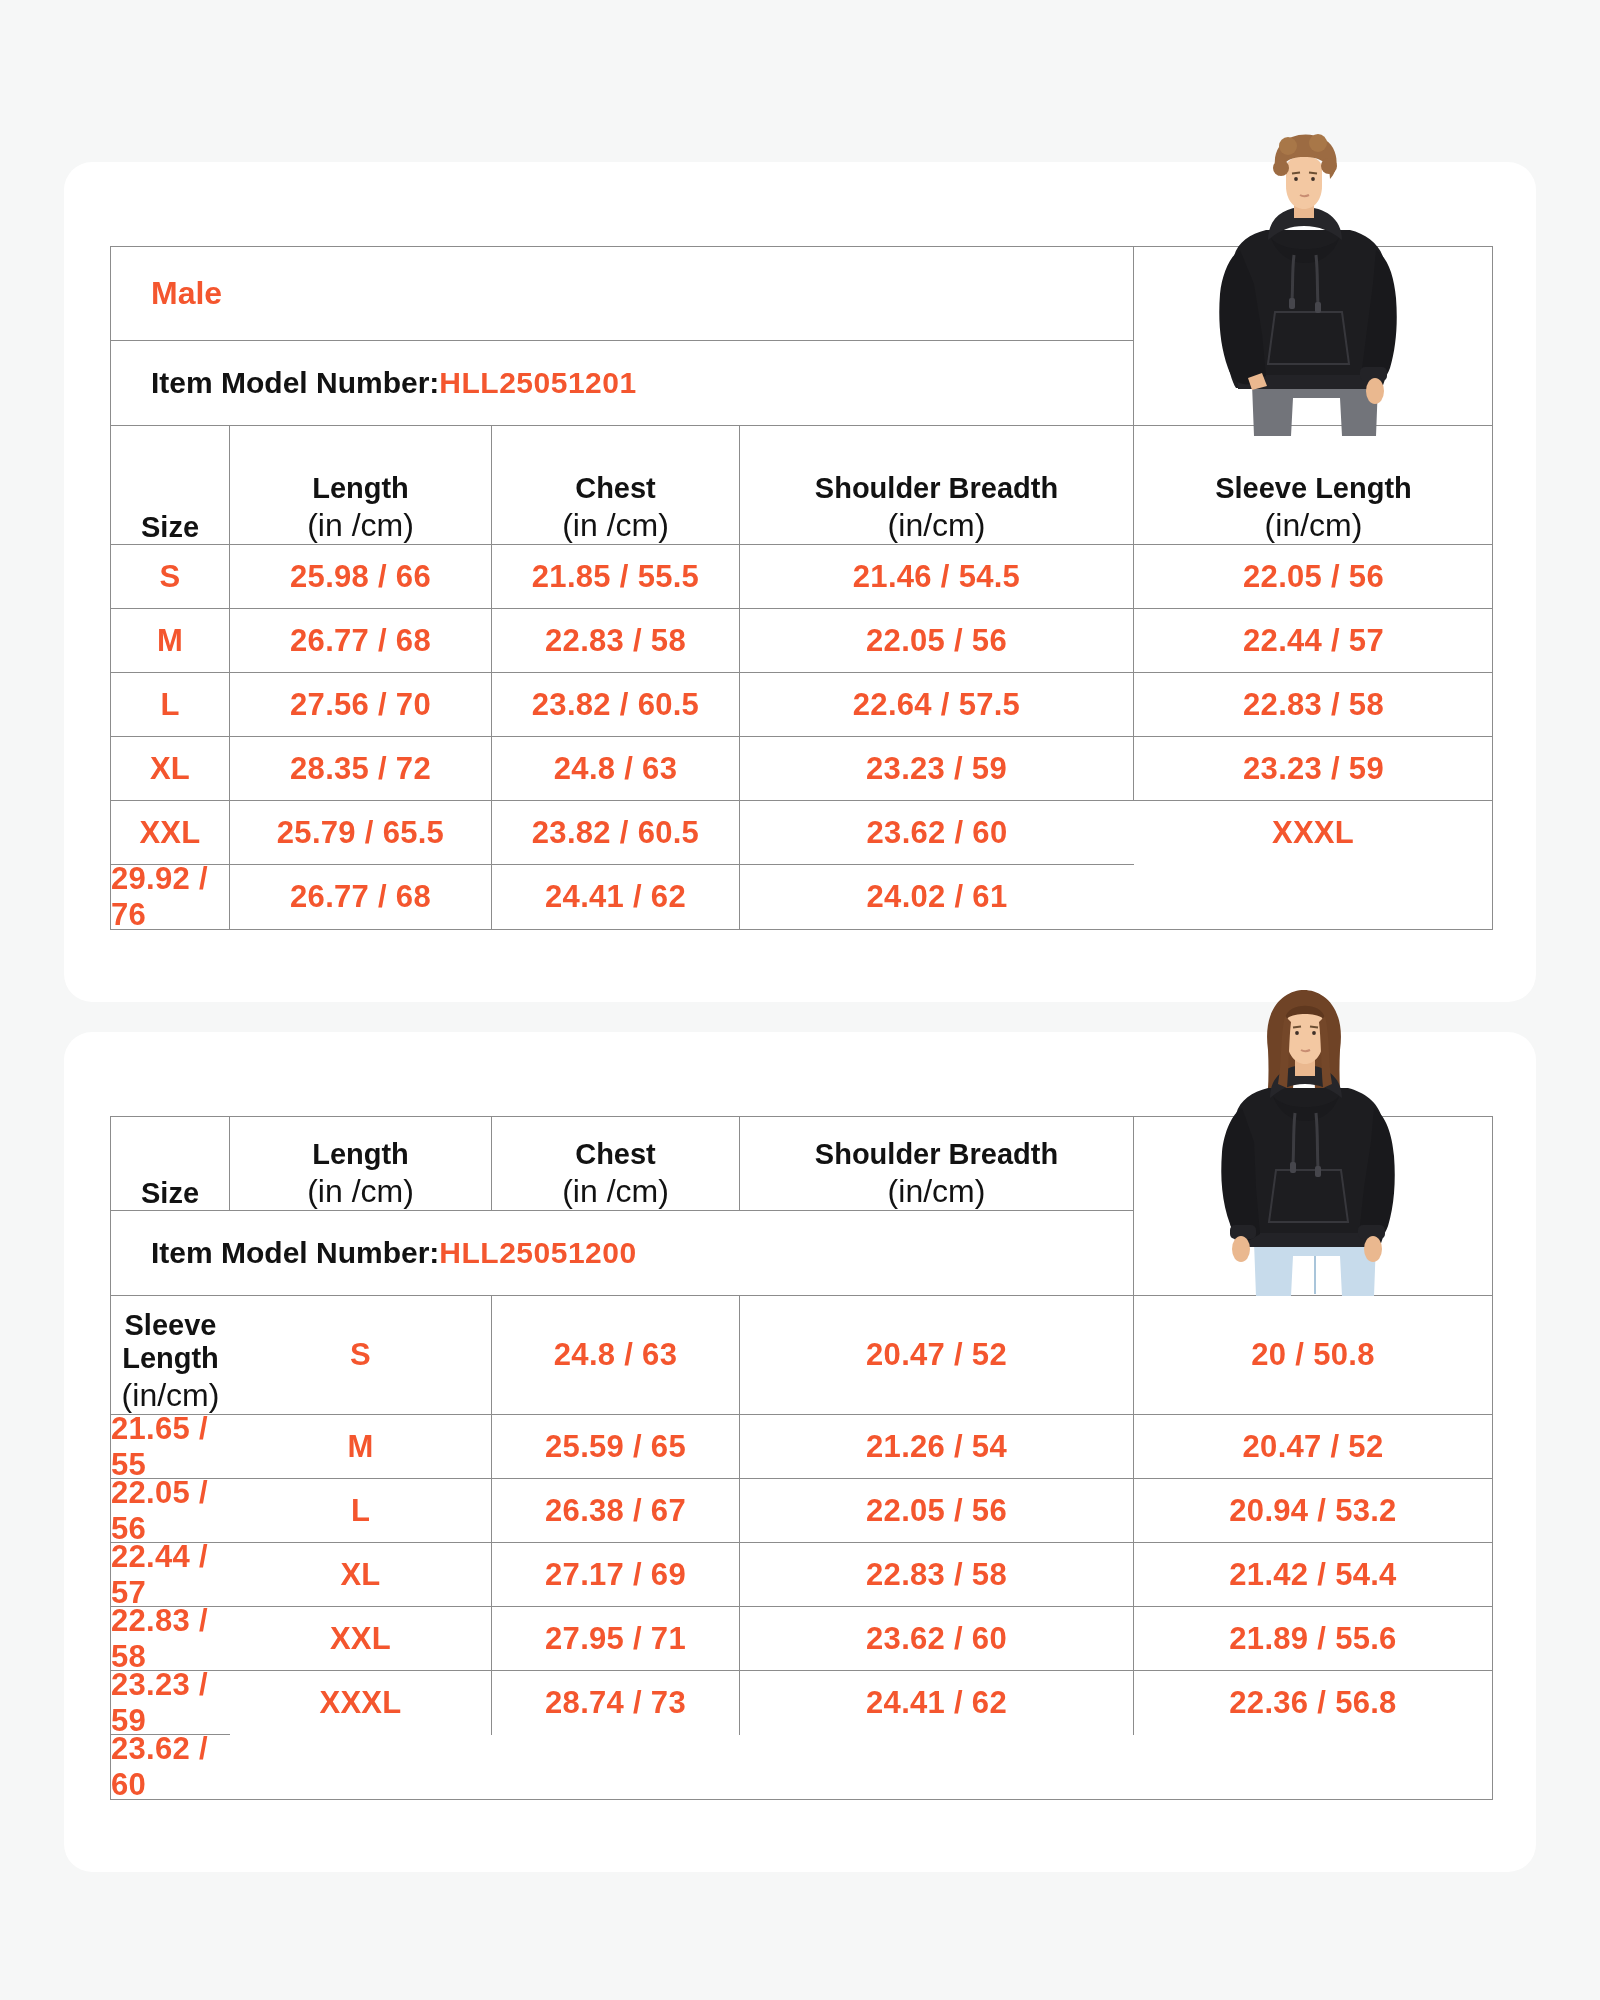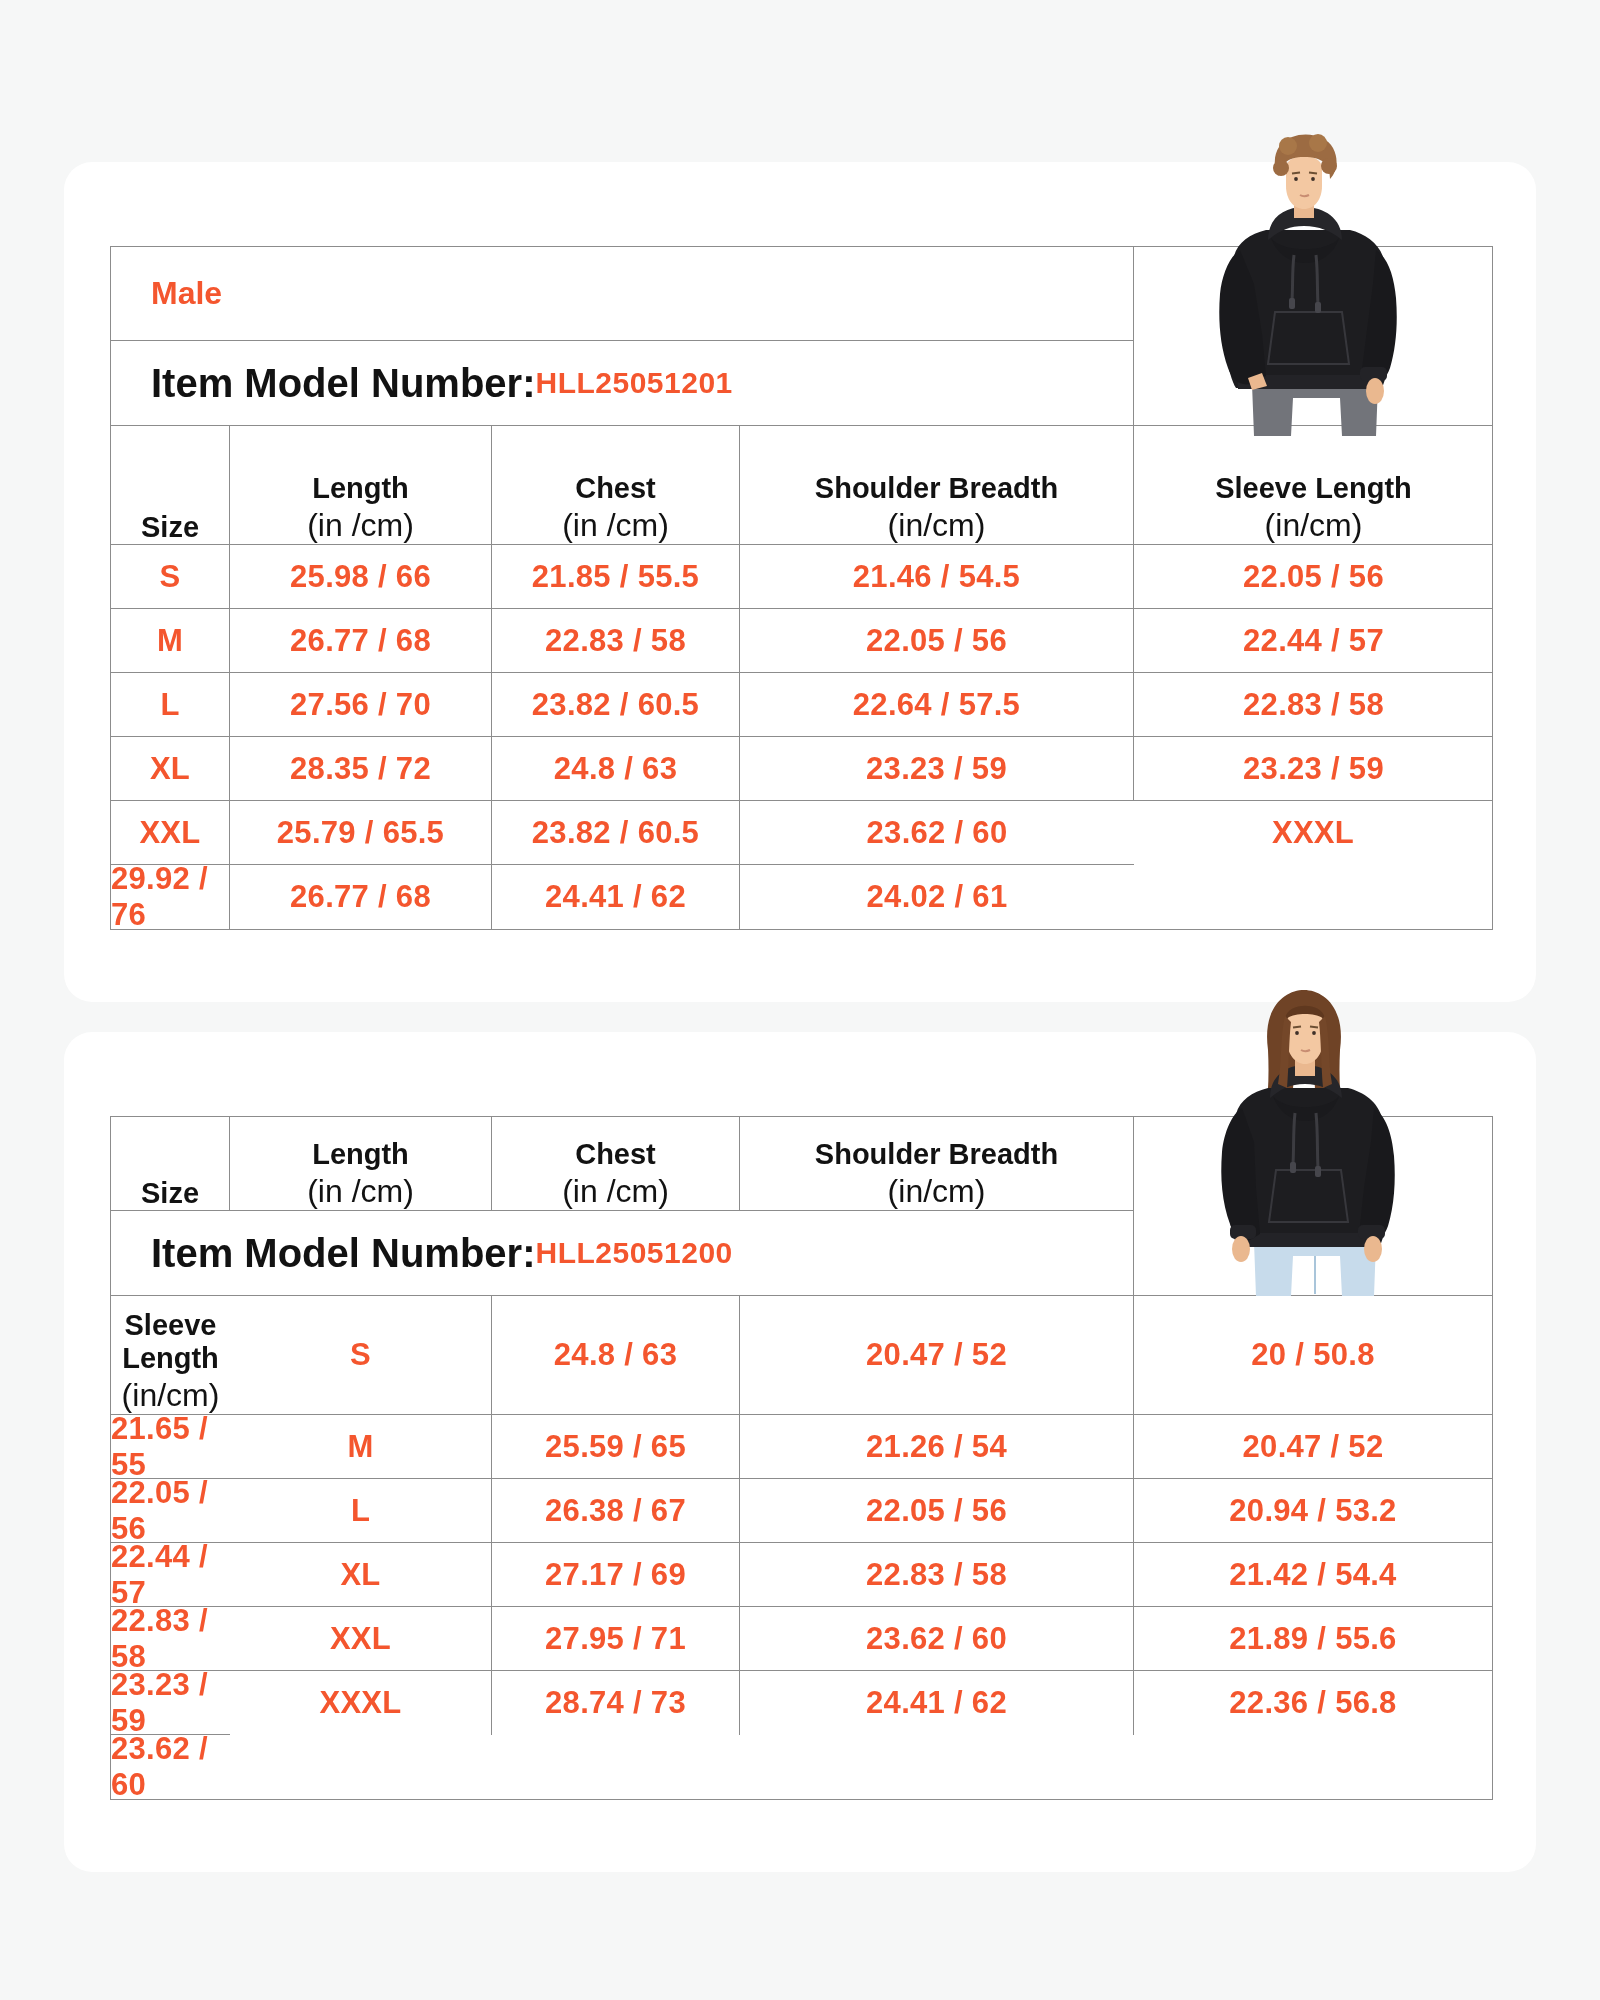--- a/index.html
+++ b/index.html
@@ -42,21 +42,21 @@
   .last-row{border-bottom:none;}
   .title-cell{
     grid-area:1/1/2/5;
     justify-content:flex-start;padding-left:40px;
     font-size:32px;font-weight:700;color:var(--accent);
   }
   .model-cell{
     grid-area:2/1/3/5;
     justify-content:flex-start;padding-left:40px;
   }
-  .model-label{font-size:40px;font-weight:700;color:var(--ink);}
+  .model-label{font-size:30px;font-weight:700;color:var(--ink);}
   .model-value{font-size:30px;font-weight:700;color:var(--accent);letter-spacing:0.5px;}
   .photo-cell{grid-area:1/5/3/6;}
   .head-cell{flex-direction:column;line-height:1.15;text-align:center;justify-content:flex-end;}
   .head-title{font-size:29px;font-weight:700;}
   .head-sub{font-size:32px;font-weight:400;margin-top:2px;}
   .data-cell{font-size:31px;font-weight:700;color:var(--accent);letter-spacing:0.3px;}
   .person{
     position:absolute;z-index:5;pointer-events:none;
   }
   .person.male-pos{left:1128px;top:-28px;width:232px;height:302px;}

